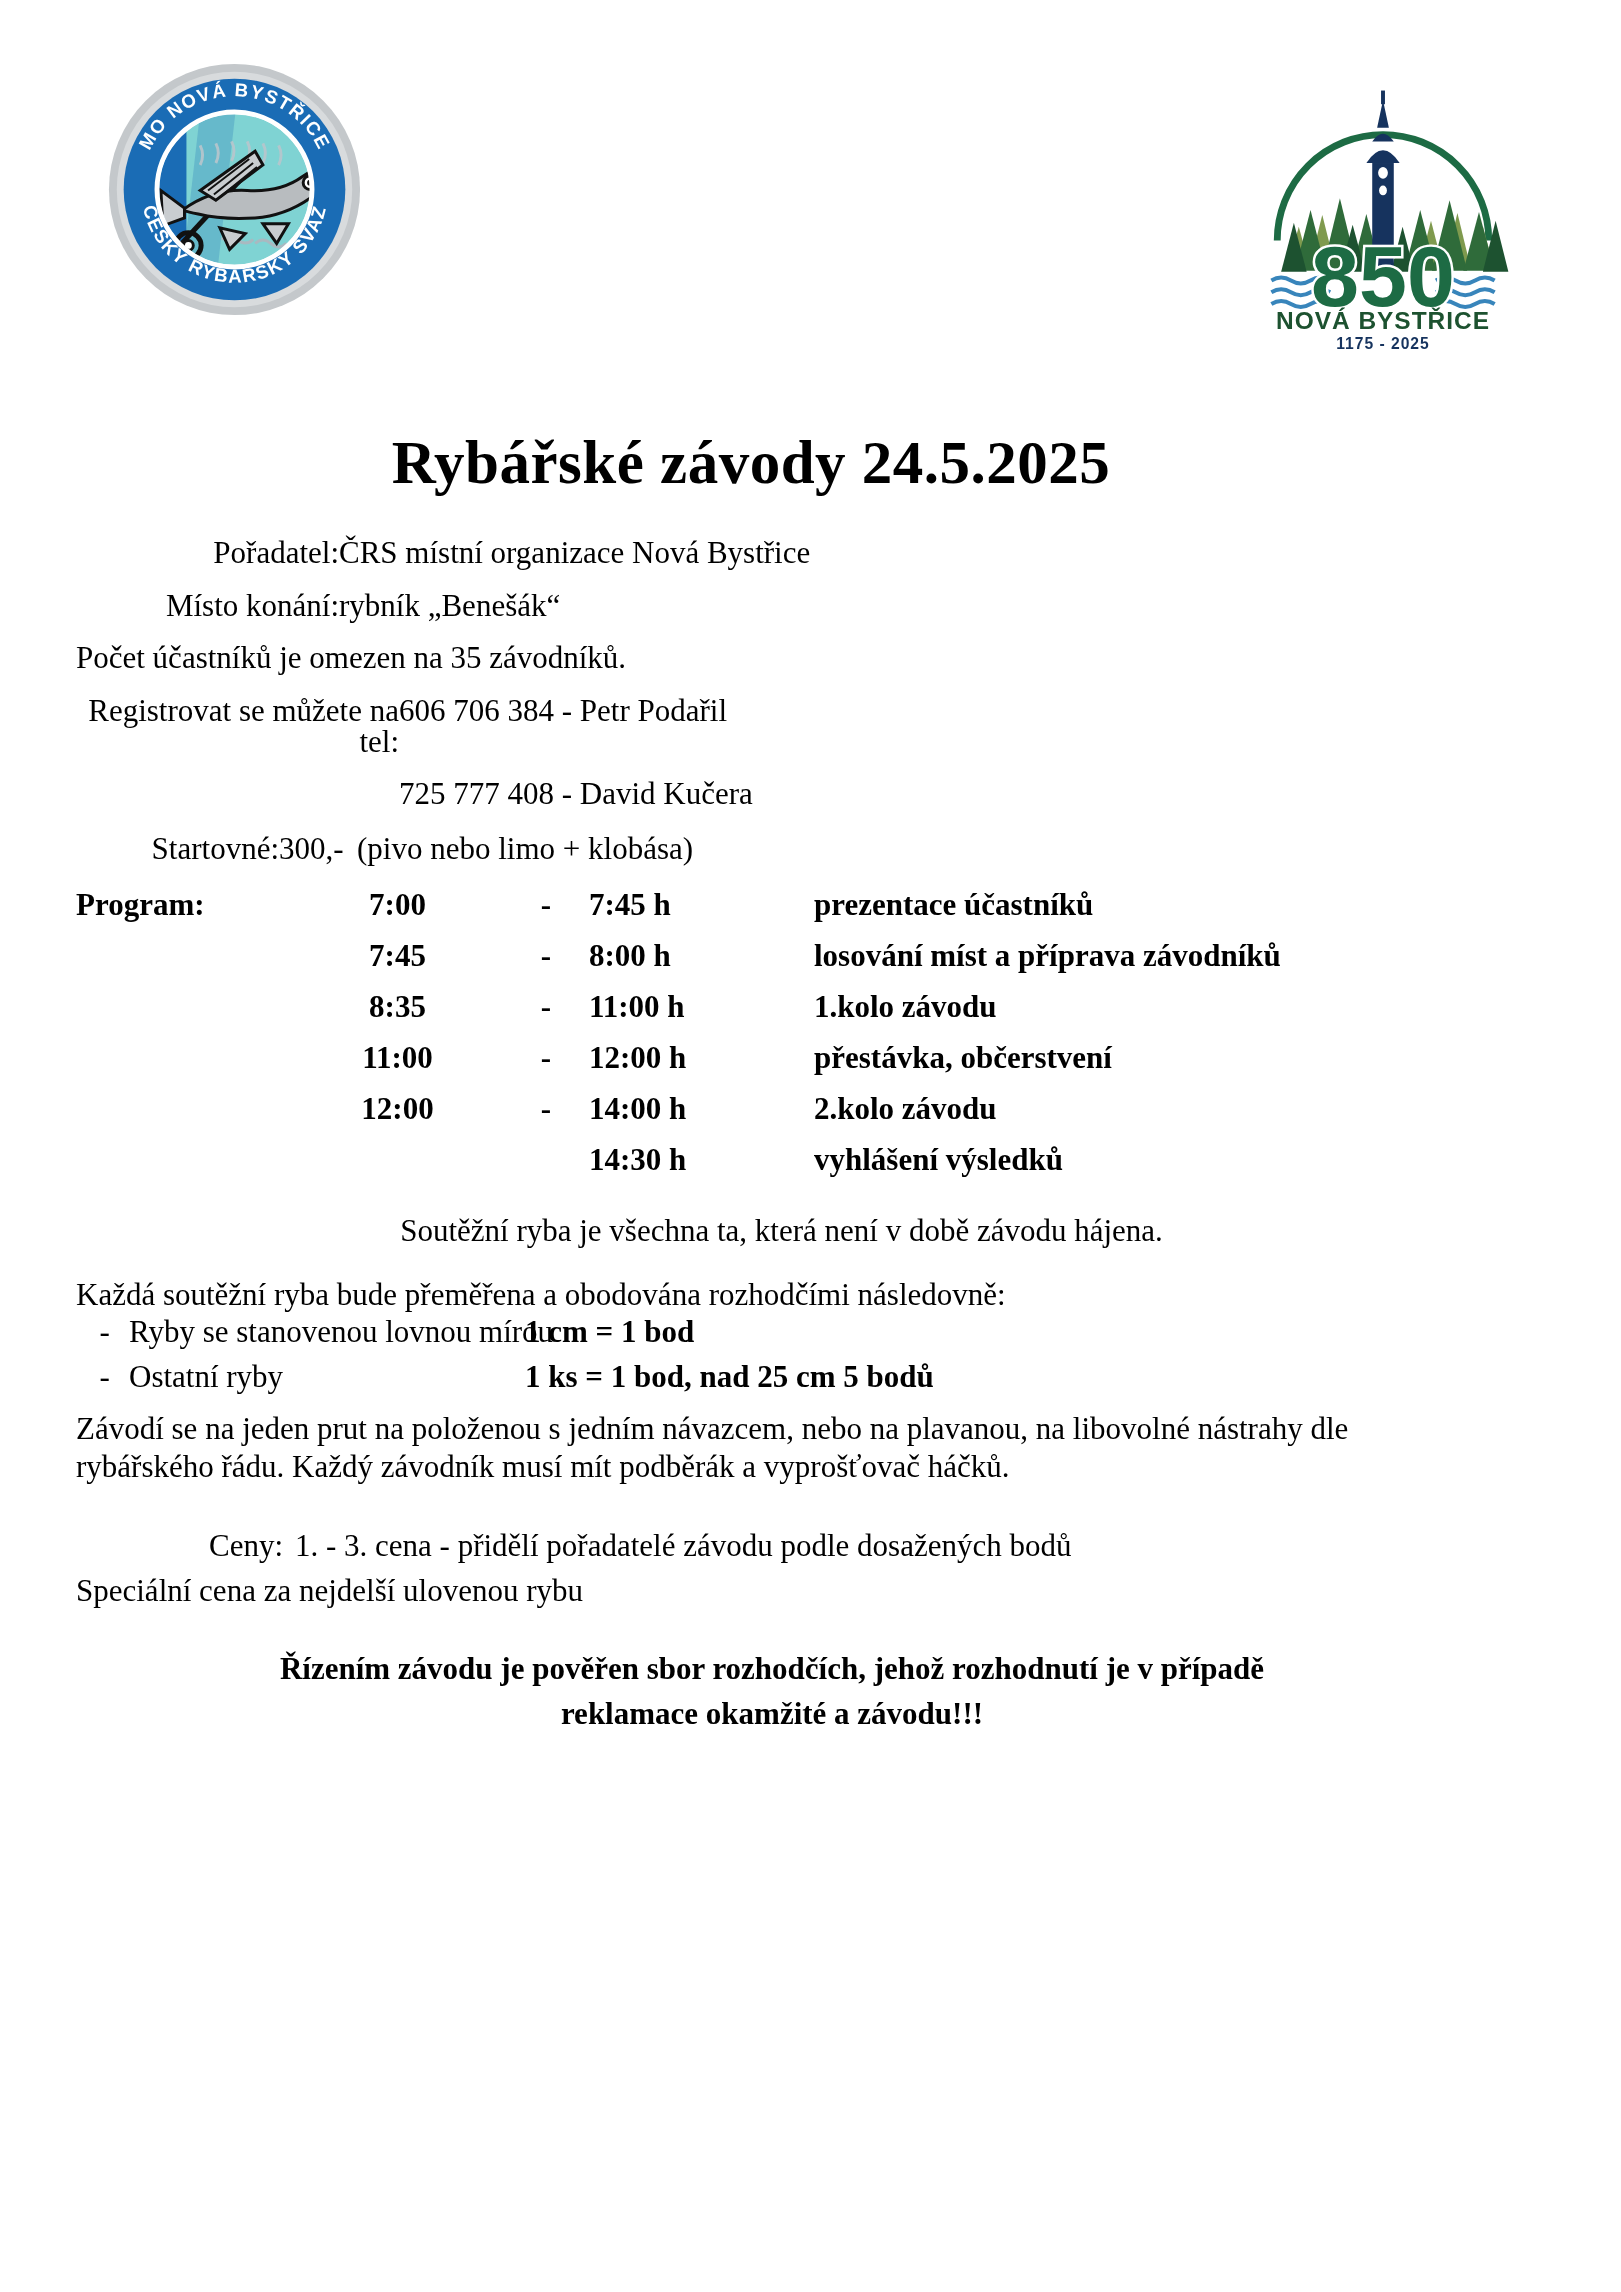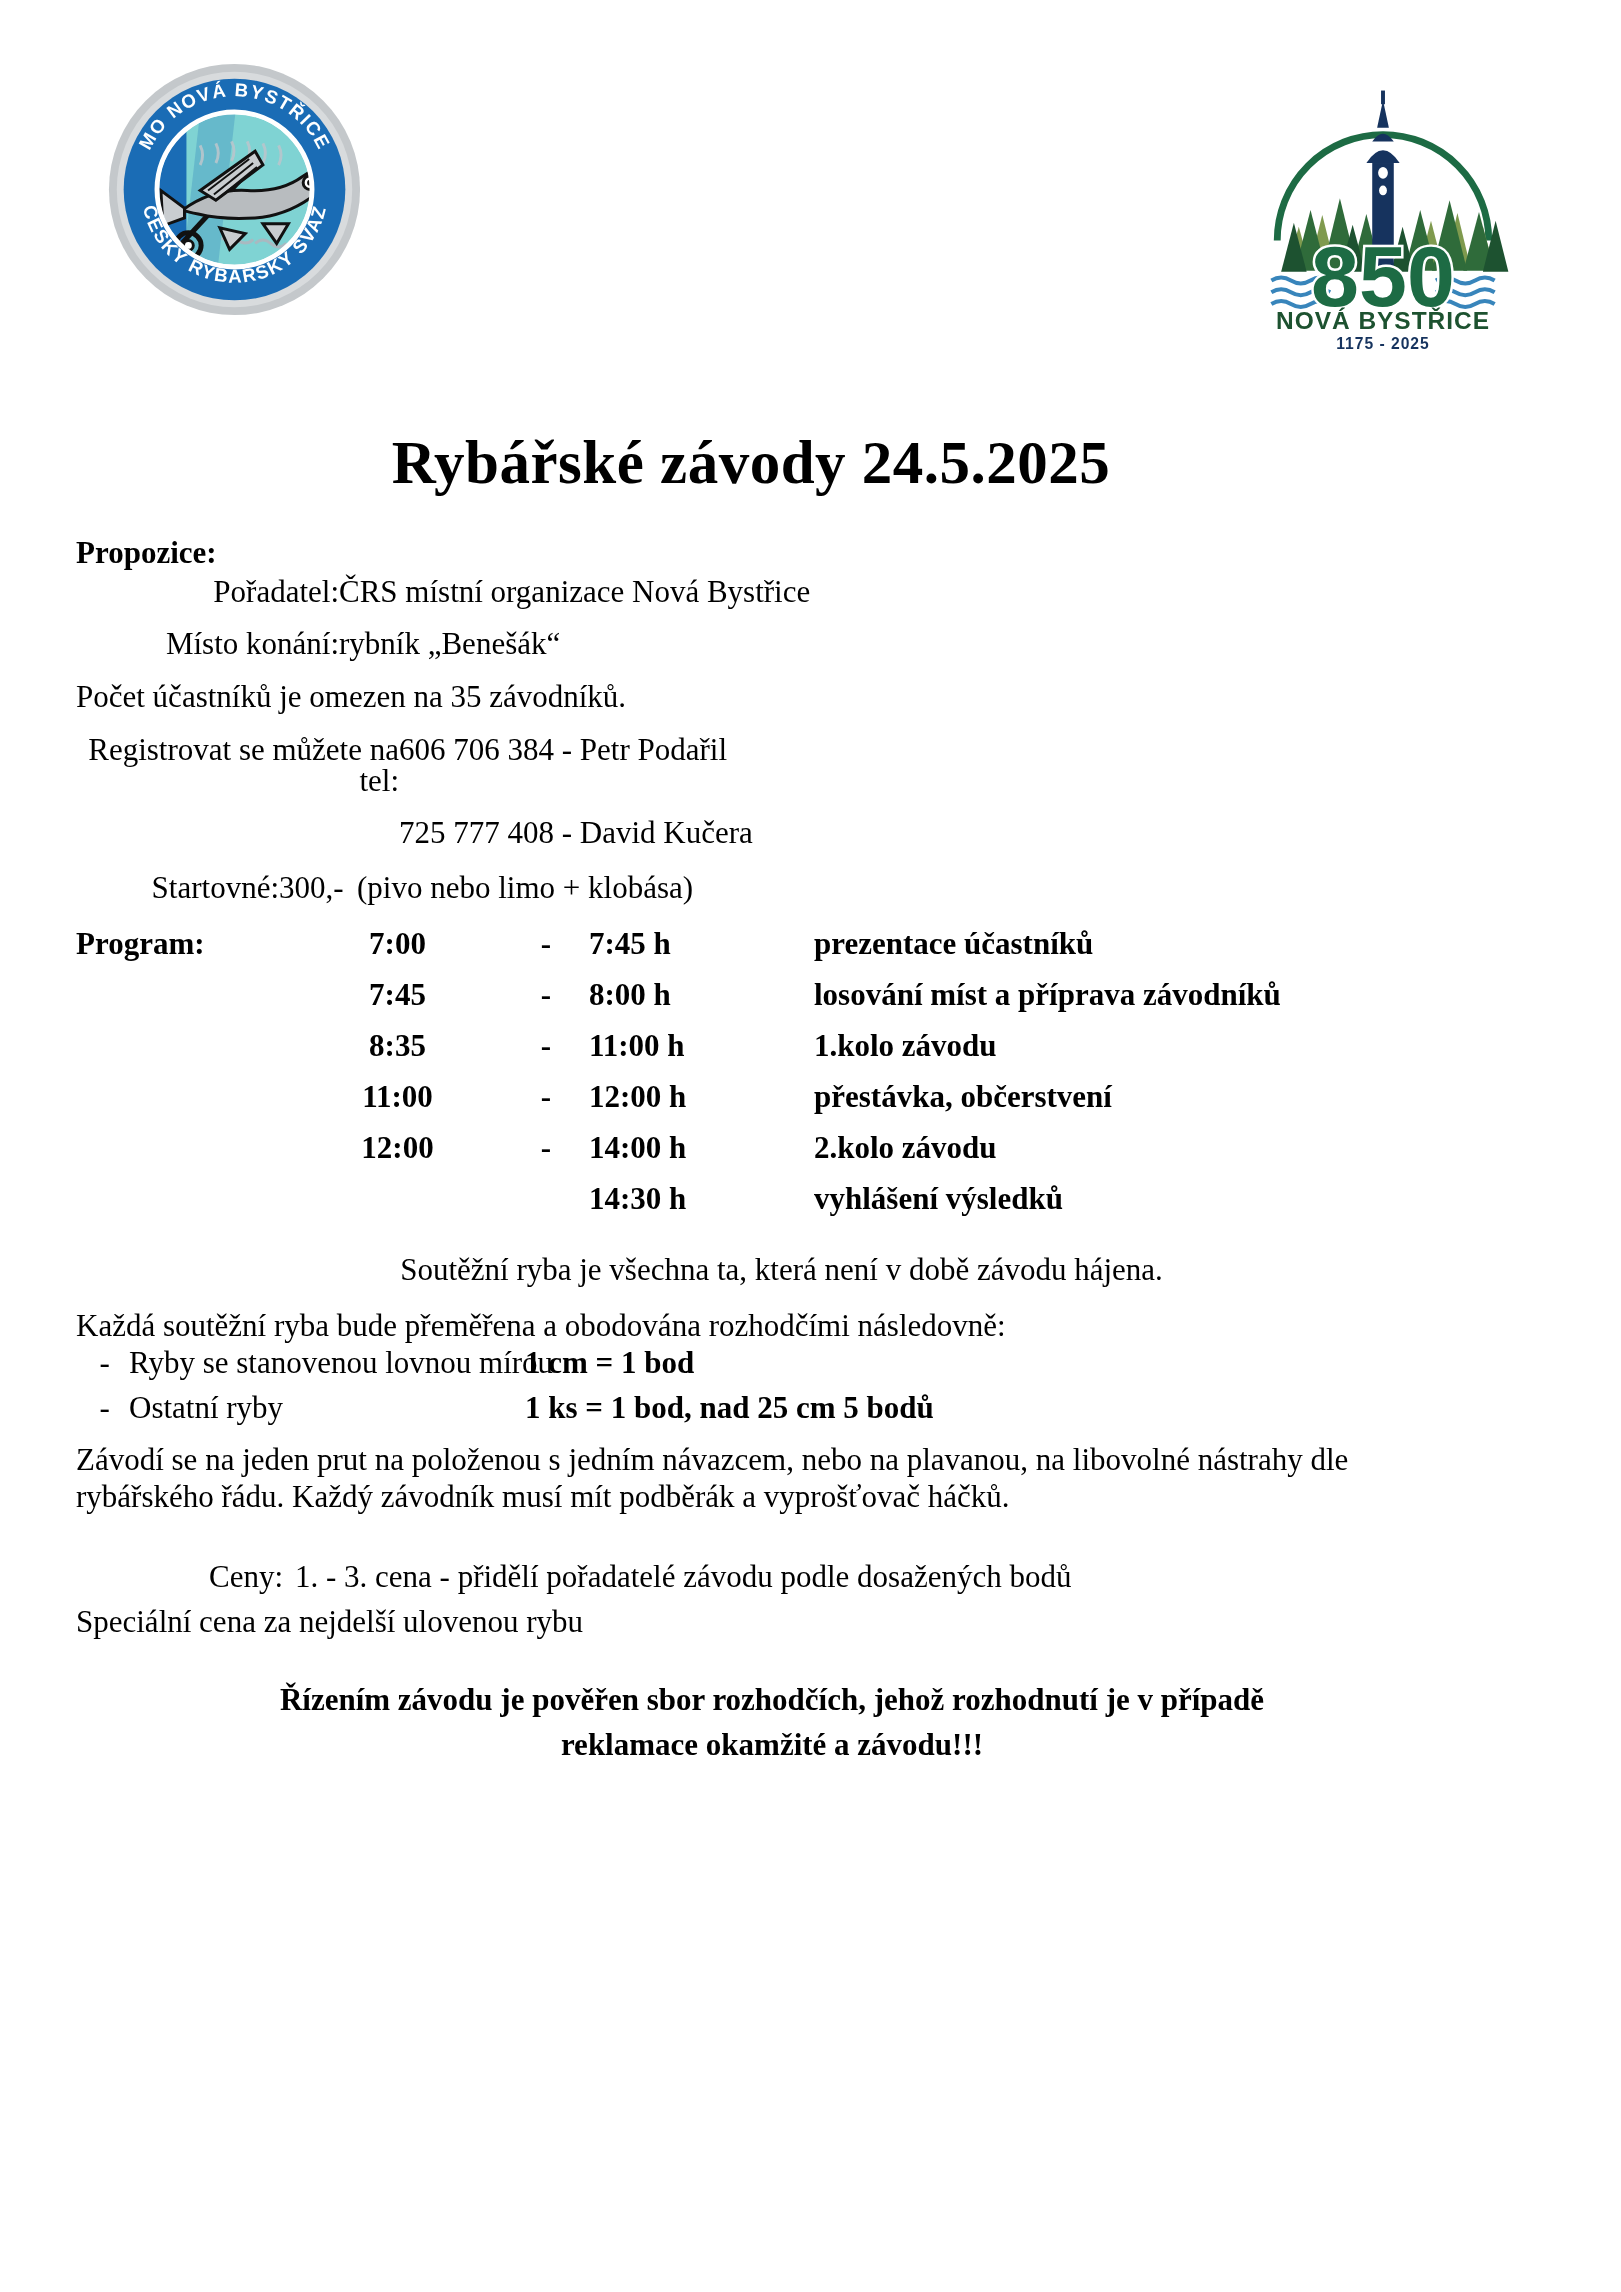--- a/index.html
+++ b/index.html
@@ -141,21 +141,21 @@
   .prow .desc {
     display: inline-block;
     vertical-align: top;
   }
 
   
   .center-note {
     display: block;
     text-align: center;
     margin-top: 19.6px;
-    margin-bottom: 25px;
+    margin-bottom: 33px;
     padding-right: 59px;
   }
 
   
   .scoring-intro {
     display: block;
     margin-bottom: 5.9px;
   }
   .bullets { display: block; }
   .bullet {
@@ -336,21 +336,20 @@
       <text x="150" y="266" text-anchor="middle" font-family="Liberation Sans, sans-serif" font-size="25" font-weight="bold" letter-spacing="1" fill="#1d5230">NOVÁ BYSTŘICE</text>
       <text x="150" y="286" text-anchor="middle" font-family="Liberation Sans, sans-serif" font-size="16" font-weight="bold" letter-spacing="1" fill="#16335e">1175 - 2025</text>
     </svg>
   </div>
 </div>
 
 <div class="doc-title">Rybářské závody 24.5.2025</div>
 
 <div class="content">
 
-  <span class="line row-head bold">Propozice:</span>
 
   <span class="kv">
     <span class="k">Pořadatel:</span><span class="v">ČRS místní organizace Nová Bystřice</span>
   </span>
 
   <span class="kv">
     <span class="k">Místo konání:</span><span class="v">rybník „Benešák“</span>
   </span>
 
   <span class="plain">Počet účastníků je omezen na 35 závodníků.</span>

